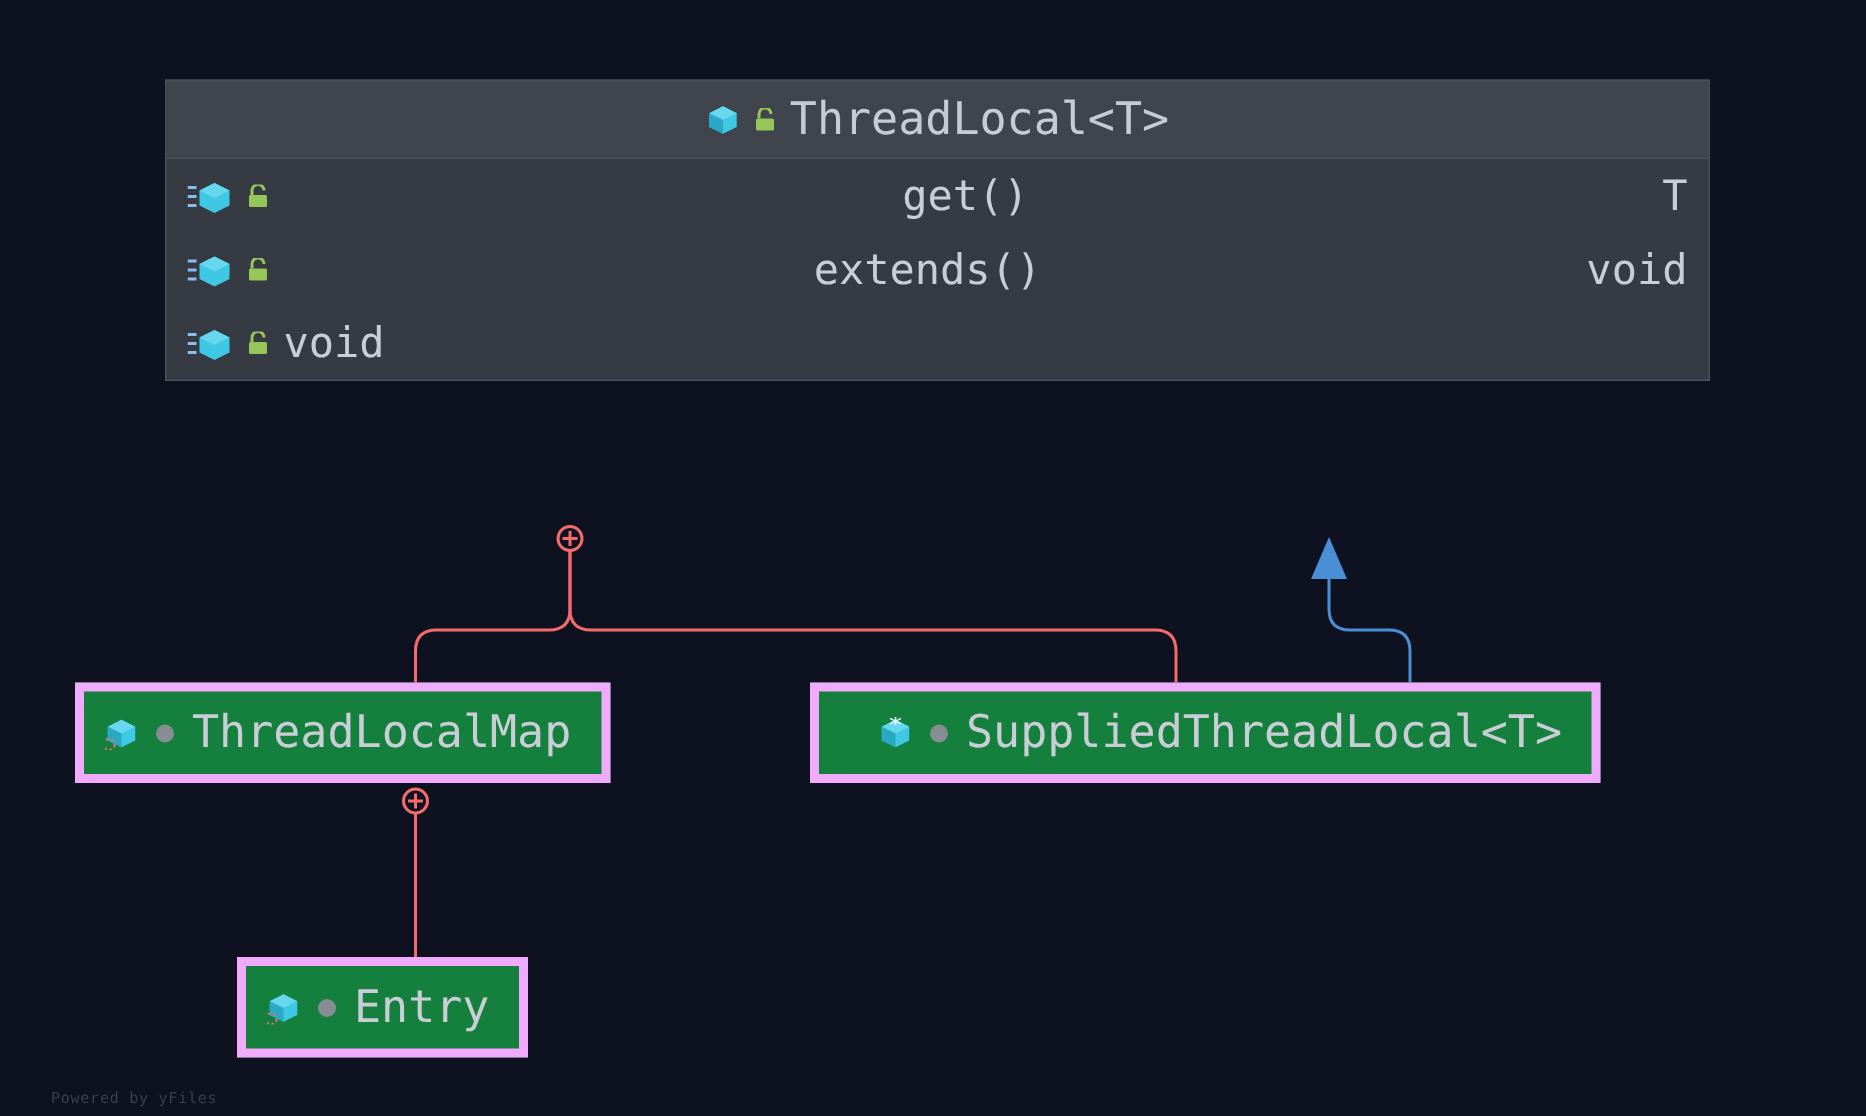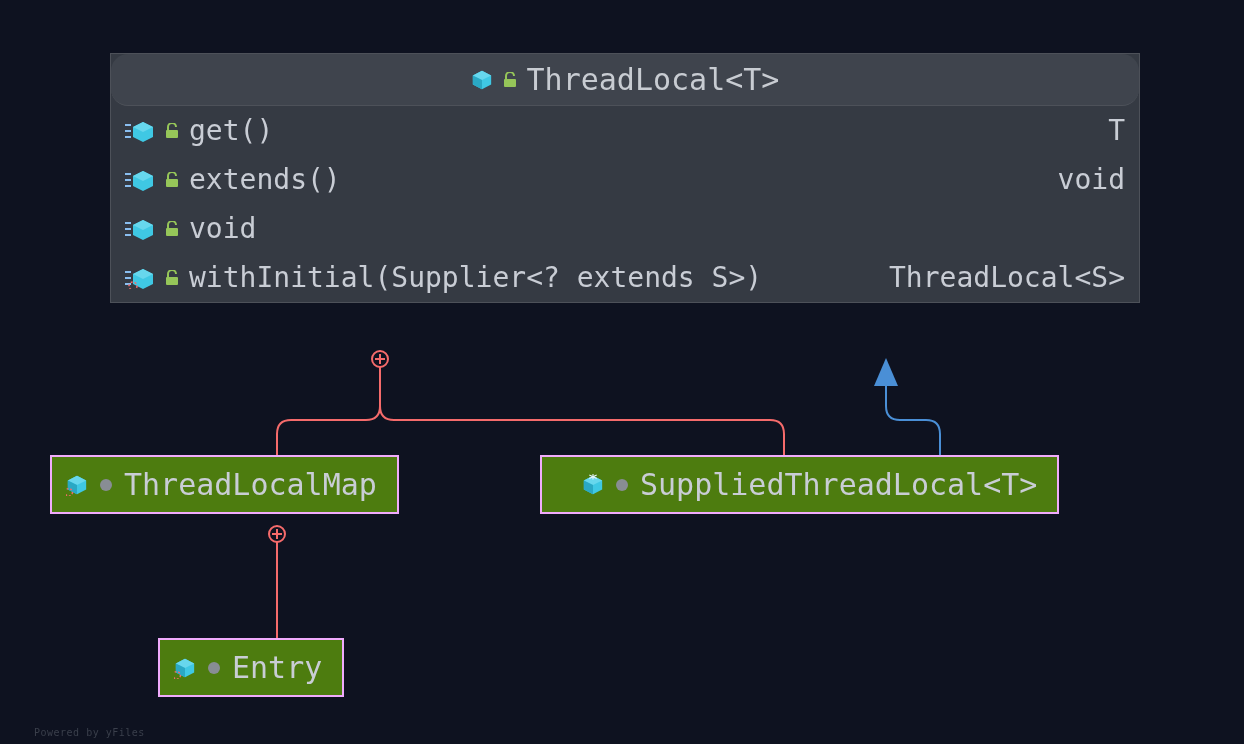--- a/index.html
+++ b/index.html
@@ -30,42 +30,42 @@
     background: #3f444d;
     border-bottom: 1px solid #4d5159;
     display: flex;
     align-items: center;
     justify-content: center;
     gap: 10px;
     padding: 8px 0;
     font-size: 30px;
     font-weight: 500;
     color: #c8ccd2;
-    border-radius: 17px;
   }
   .member-row {
     display: flex;
     align-items: center;
     gap: 10px;
     padding: 8px 14px 8px 14px;
     font-size: 28px;
     color: #c9cdd5;
   }
   .member-label {
     flex: 1;
+    text-align: center;
   }
   .member-return {
     color: #c9cdd5;
     text-align: right;
     white-space: nowrap;
   }
   .mini-box {
     position: absolute;
-    background: #4d7c0f;
-    border: 2px solid #f0abfc;
+    background: #15803d;
+    border: 6px solid #f0abfc;
     display: flex;
     align-items: center;
     gap: 12px;
     padding: 10px 20px 10px 14px;
     font-size: 30px;
     color: #c9cdd5;
   }
   .grey-dot {
     width: 12px;
     height: 12px;
@@ -186,36 +186,20 @@
       <path d="M18 2 L28 7 L28 17 L18 22 L8 17 L8 7 Z" fill="#3fc8e4"></path>
       <path d="M18 2 L28 7 L18 12 L8 7 Z" fill="#67d7ed"></path>
     </svg>
     <svg class="icon-lock" viewBox="0 0 14 16">
       <path d="M3 7 V4 a4 4 0 0 1 8 0" fill="none" stroke="#96c659" stroke-width="2"></path>
       <rect x="1" y="7" width="12" height="8" rx="1" fill="#96c659"></rect>
     </svg>
     <span class="member-return">void</span>
   </div>
 
-  <div class="member-row">
-    <svg class="icon-method" viewBox="0 0 30 22">
-      <line x1="0" y1="5" x2="6" y2="5" stroke="#8abef0" stroke-width="2"></line>
-      <line x1="0" y1="11" x2="6" y2="11" stroke="#8abef0" stroke-width="2"></line>
-      <line x1="0" y1="17" x2="6" y2="17" stroke="#8abef0" stroke-width="2"></line>
-      <path d="M18 2 L28 7 L28 17 L18 22 L8 17 L8 7 Z" fill="#3fc8e4"></path>
-      <path d="M18 2 L28 7 L18 12 L8 7 Z" fill="#67d7ed"></path>
-      <circle cx="8" cy="19" r="4" fill="none" stroke="#f56b6b" stroke-width="1.5" stroke-dasharray="2 2"></circle>
-    </svg>
-    <svg class="icon-lock" viewBox="0 0 14 16">
-      <path d="M3 7 V4 a4 4 0 0 1 8 0" fill="none" stroke="#96c659" stroke-width="2"></path>
-      <rect x="1" y="7" width="12" height="8" rx="1" fill="#96c659"></rect>
-    </svg>
-    <span class="member-label">withInitial(Supplier&lt;? extends S&gt;)</span>
-    <span class="member-return">ThreadLocal&lt;S&gt;</span>
-  </div>
 </div>
 
 <div class="mini-box" style="left:50px; top:455px;">
   <svg class="icon-cube" viewBox="0 0 24 24">
     <path d="M12 2 L22 7 L22 17 L12 22 L2 17 L2 7 Z" fill="#3fc8e4"></path>
     <path d="M12 2 L22 7 L12 12 L2 7 Z" fill="#67d7ed"></path>
     <path d="M12 12 L12 22 L2 17 L2 7 Z" fill="#2aa8c4"></path>
     <circle cx="3" cy="20" r="4" fill="none" stroke="#f56b6b" stroke-width="1.5" stroke-dasharray="2 2"></circle>
   </svg>
   <span class="grey-dot"></span>

